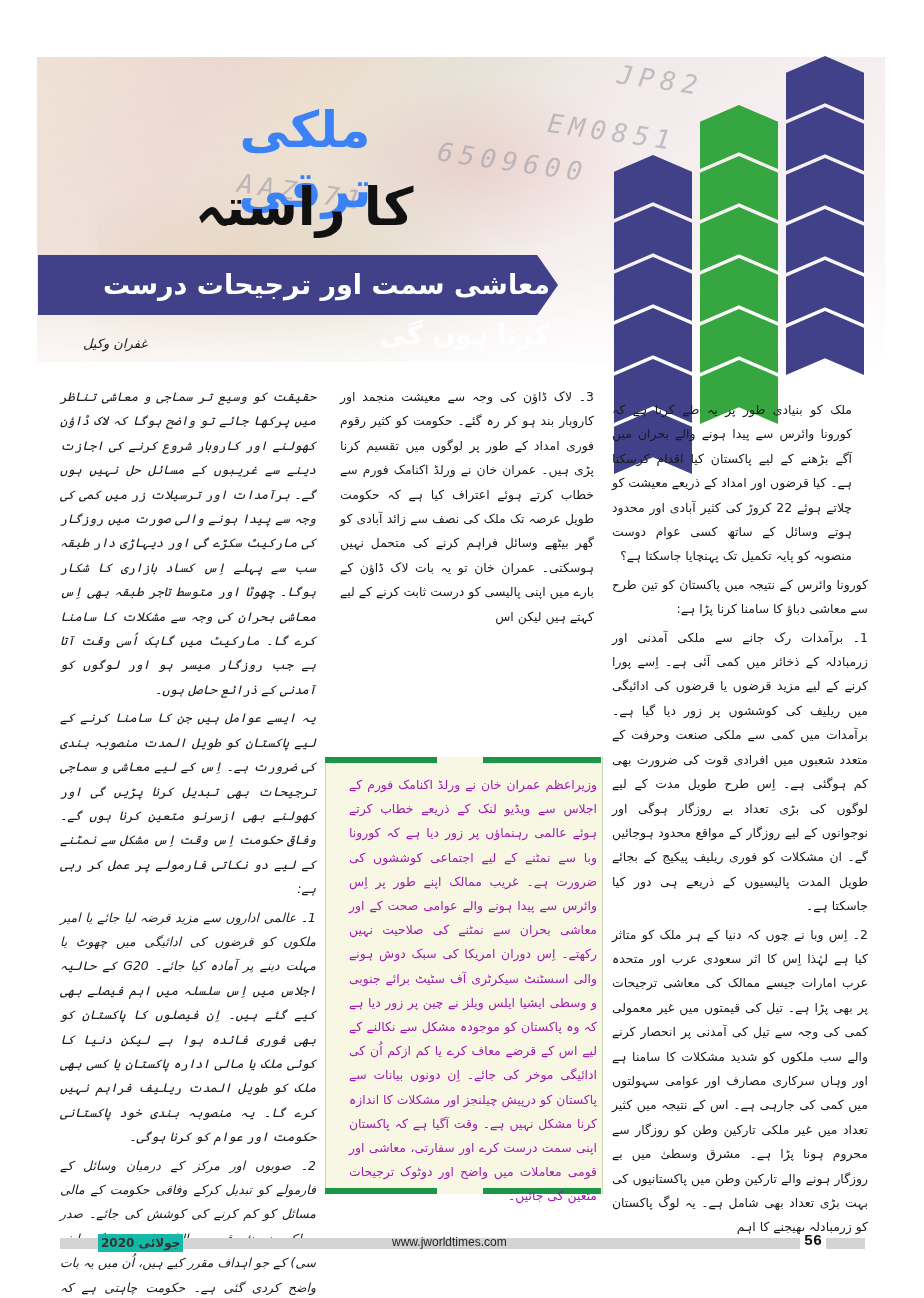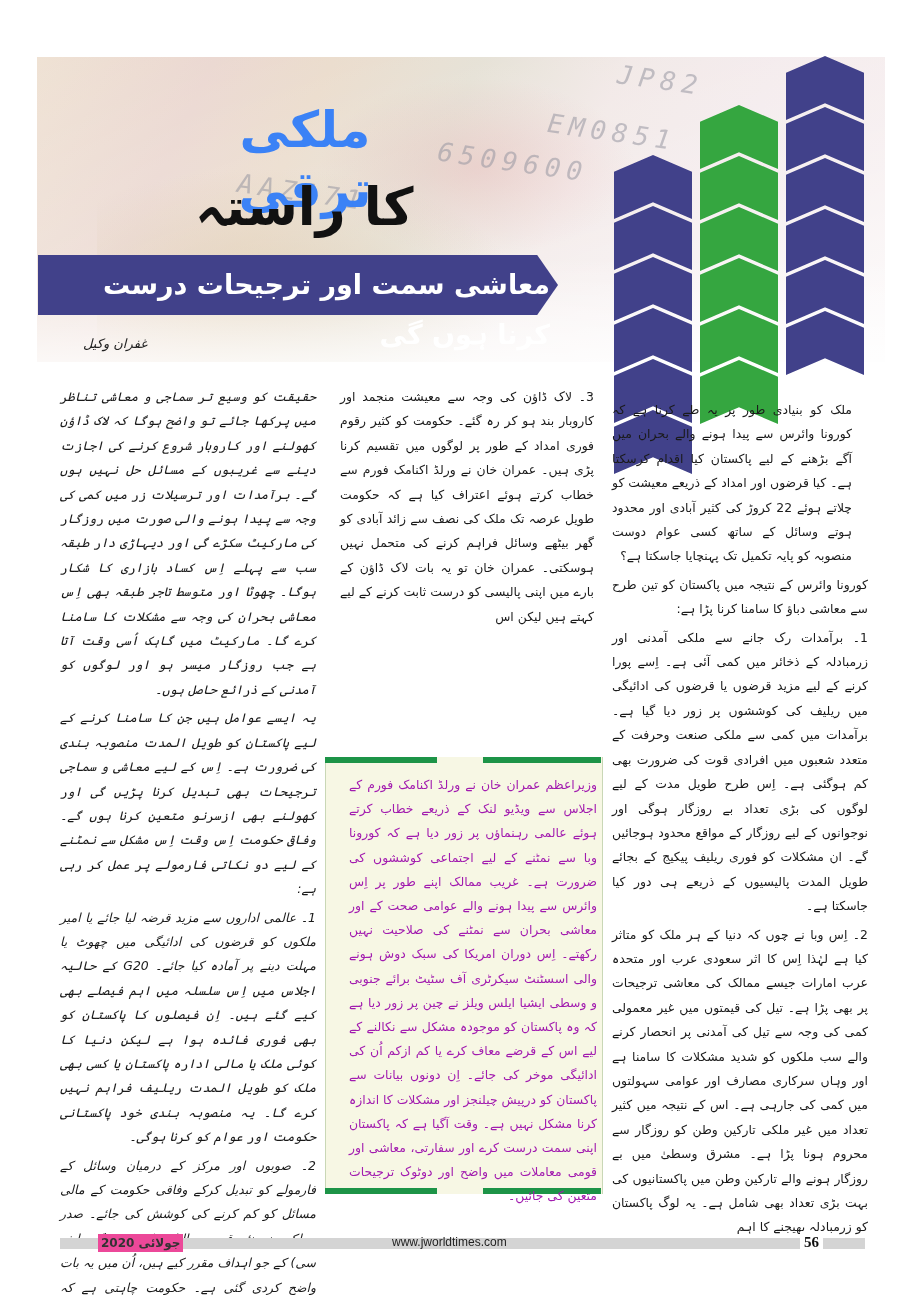--- a/index.html
+++ b/index.html
@@ -42,24 +42,24 @@
   .col-right { left: 612px; top: 398px; width: 256px; }
   .col-mid { left: 340px; top: 385px; width: 254px; }
   .col-left { left: 60px; top: 385px; width: 256px; font-style: italic; }
   .box { position: absolute; left: 325px; top: 757px; width: 276px; height: 437px;
          background: #f7f7e4; border-left: 1px solid #c9d7b6; border-right: 1px solid #c9d7b6; }
   .box-bar { position: absolute; height: 6px; background: #1d9447; }
   .box-text { position: absolute; left: 340px; top: 773px; width: 248px; direction: rtl;
               text-align: justify; text-align-last: right; font-size: 12.4px; line-height: 24.2px; color:#a21caf;margin-left:9px; }
   .footer { position: absolute; left: 60px; top: 1238px; width: 805px; height: 11px; background: #d4d4d4; }
   .footer-date { position: absolute; left: 98px; top: 1234px; font-size: 12px; font-weight: bold;
-                 color: #333; background: #ec4899; padding: 0 3px; line-height: 18px; direction: ltr; }
+                 color: #333; background: #14b8a6; padding: 0 3px; line-height: 18px; direction: ltr; }
   .footer-url { position: absolute; left: 392px; top: 1234px; font-family: "Liberation Sans", sans-serif;
                 font-size: 12px; color: #222; line-height: 16px; }
-  .footer-page { position: absolute; left: 800px; top: 1232px; font-family: Liberation Serif, serif;
+  .footer-page { position: absolute; left: 800px; top: 1232px; font-family: Liberation Mono, monospace;
                  font-size: 15px; font-weight: bold; color: #111; background:#fff; padding: 0 4px; line-height: 20px; }
 </style>
 </head>
 <body>
 
 <div class="hero">
   <div class="wash1"></div>
   <div class="wash2"></div>
   <span class="serial" style="left:580px; top:8px;">JP82</span>
   <span class="serial" style="left:510px; top:60px;">EM0851</span>

